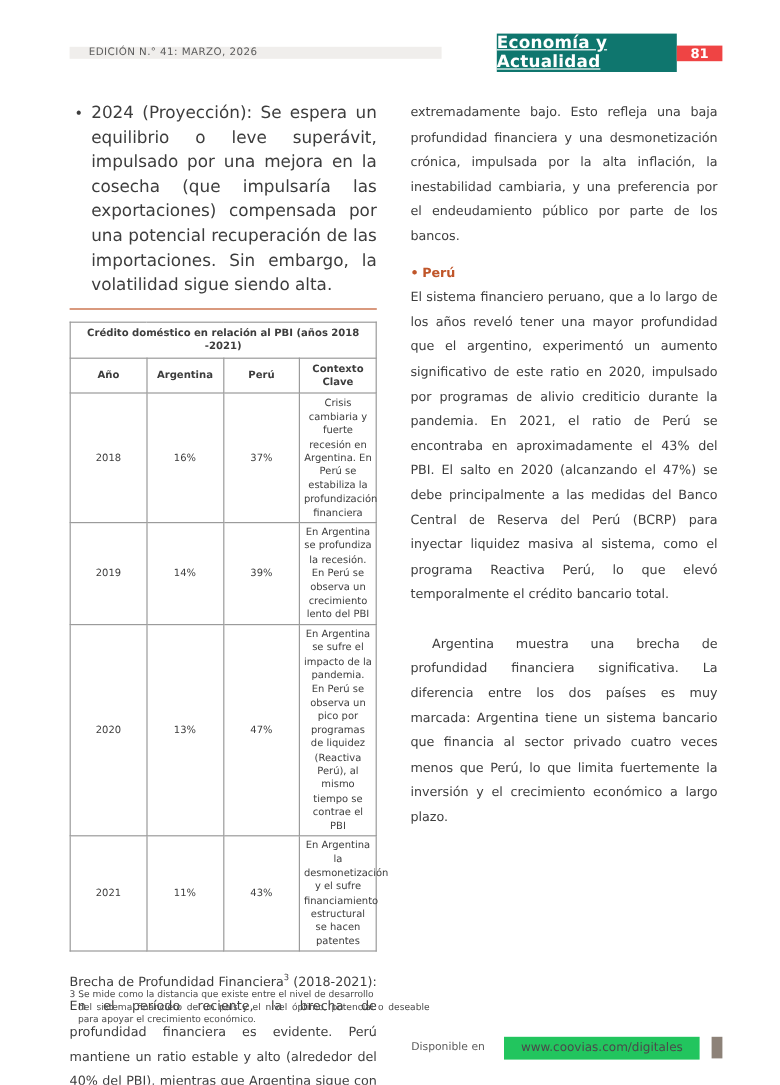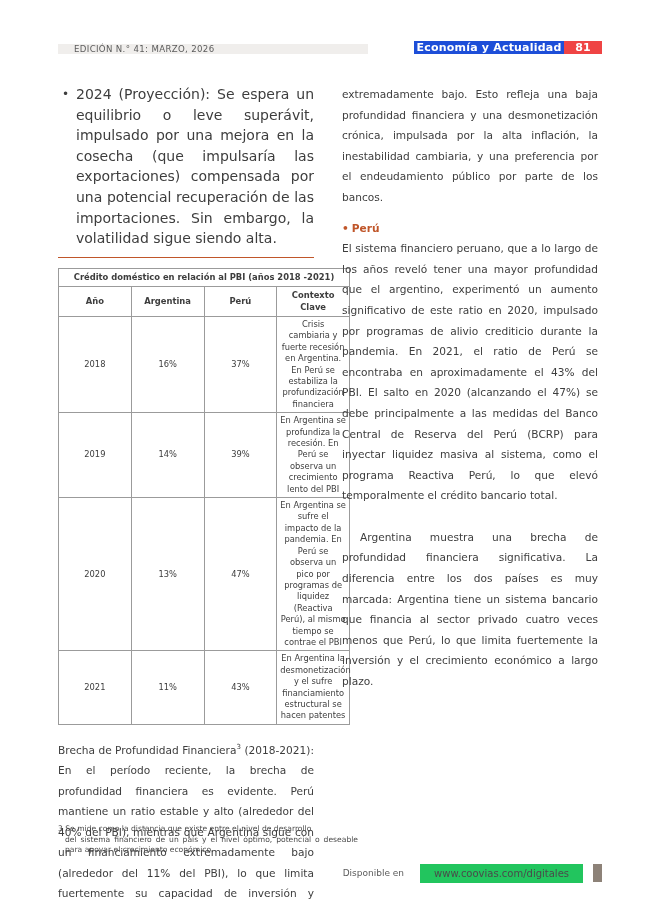--- a/index.html
+++ b/index.html
@@ -23,21 +23,21 @@
   }
 
   
   .header {
     position: absolute;
     top: 34px;
     left: 58px;
     right: 48px;
     height: 20px;
     display: flex;
-    align-items: flex-end;
+    align-items: center;
   }
   .header-edition {
     flex: 0 0 310px;
     background: #f0eeec;
     color: #5b5b5b;
     font-size: 8.6px;
     letter-spacing: 0.35px;
     display: flex;
     align-items: center;
     padding-left: 16px;
@@ -45,28 +45,29 @@
   }
   .header-gap {
     flex: 0 0 14px;
   }
   .header-spacer {
     flex: 1 1 auto;
     background: #f0eeec;
   }
   .header-section {
     flex: 0 0 150px;
-    background: #1d4ed8;
+    background: #0f766e;
     color: #ffffff;
-    font-size: 11px;
+    font-size: 14px;
     font-weight: bold;
     display: flex;
     align-items: center;
     justify-content: center;
     letter-spacing: 0.2px;
+    text-decoration: underline;
   }
   .header-page {
     flex: 0 0 38px;
     background: #ef4444;
     color: #ffffff;
     font-size: 11px;
     font-weight: bold;
     display: flex;
     align-items: center;
     justify-content: center;
@@ -132,21 +133,21 @@
   .annex-underline {
     border-bottom: 1.4px solid #c0562a;
     width: 100%;
     margin-top: 3px;
   }
 
   
   table.credit-table {
     margin-top: 10px;
     border-collapse: collapse;
-    width: 292px;
+    width: 256px;
     table-layout: fixed;
     font-size: 8.3px;
     color: #3d3d3d;
   }
   table.credit-table td, table.credit-table th {
     border: 0.8px solid #9b9b9b;
     padding: 2px 3px;
     vertical-align: middle;
     text-align: center;
     line-height: 11.4px;

